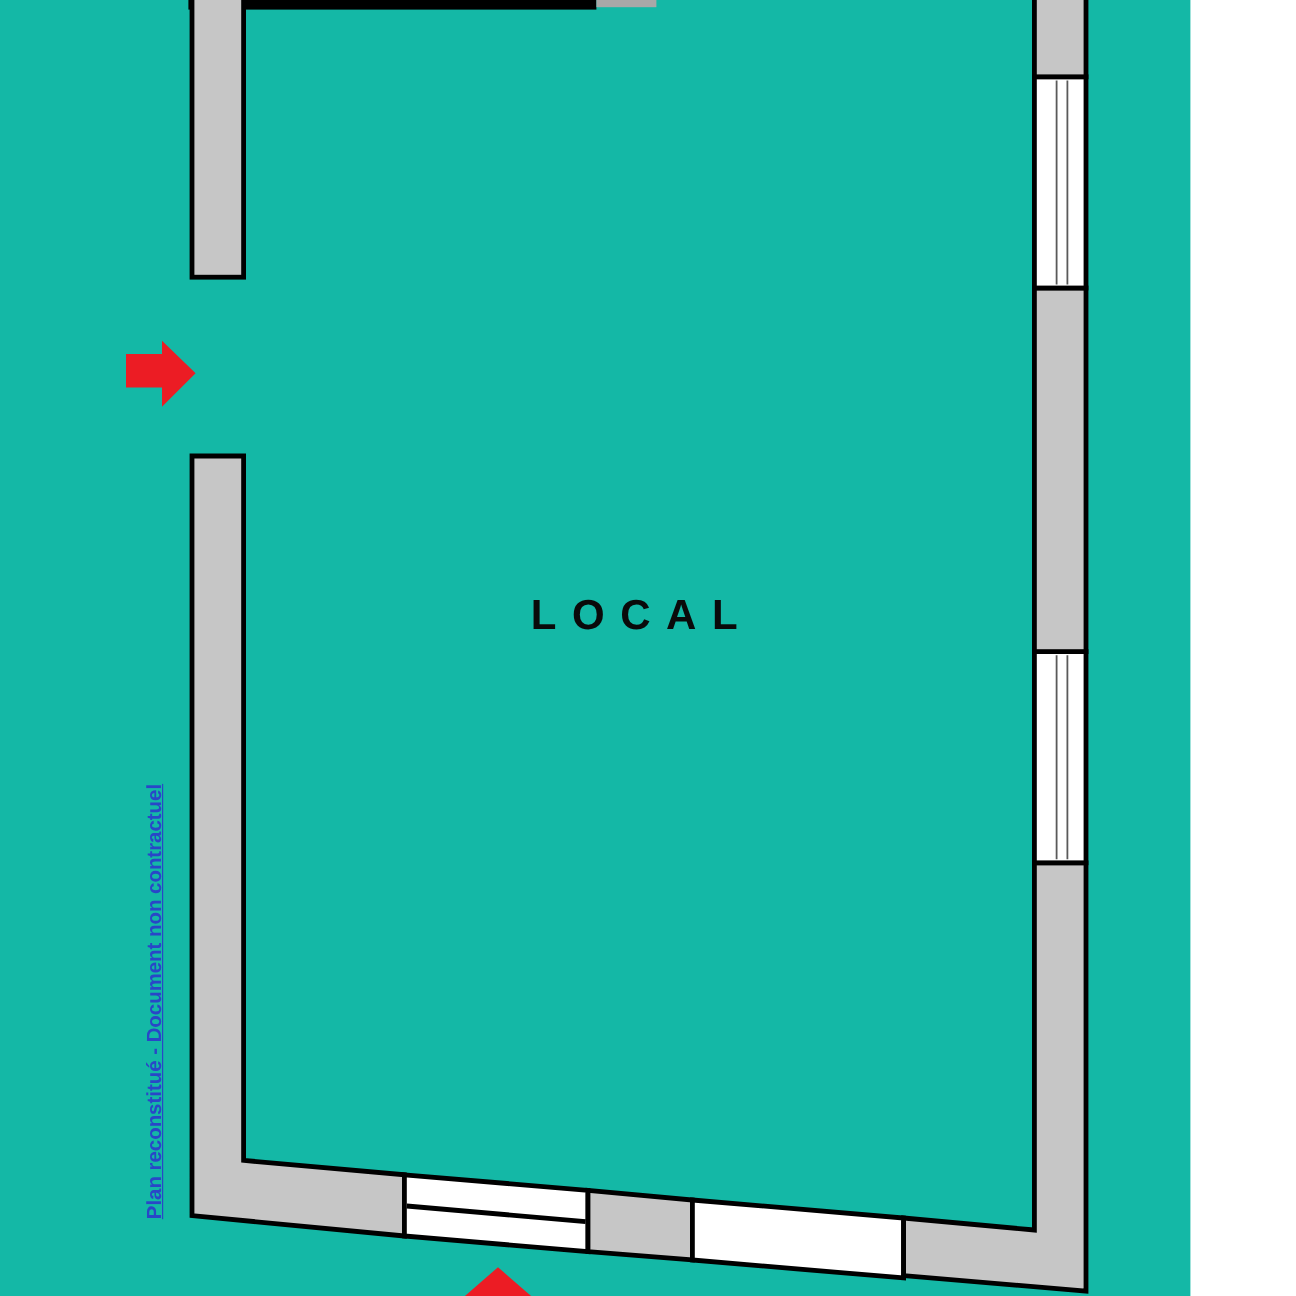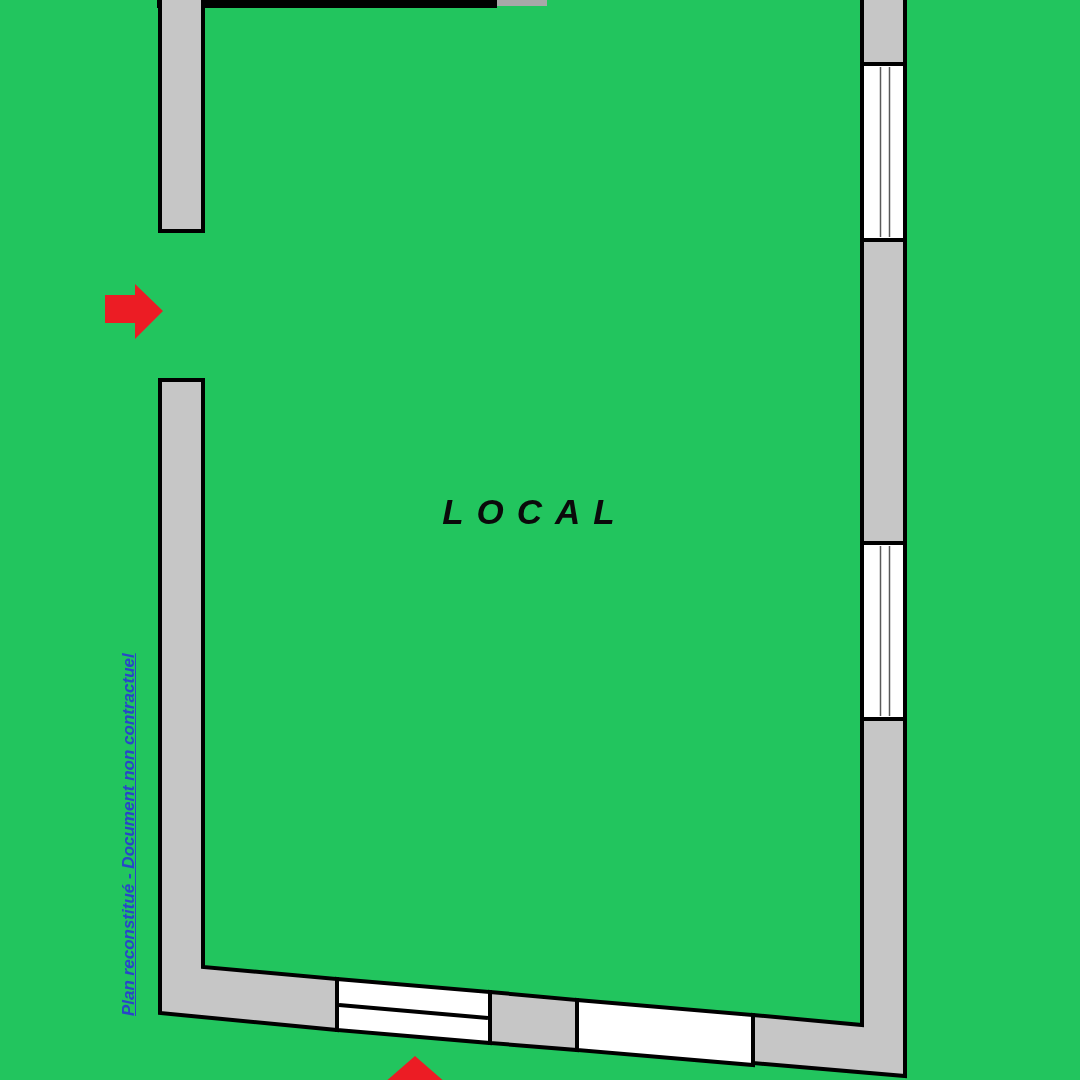--- a/index.html
+++ b/index.html
@@ -3,25 +3,24 @@
 <meta charset="utf-8">
 <style>
   html, body {
     margin: 0;
     padding: 0;
     background: #ffffff;
     font-family: "Liberation Sans", sans-serif;
   }
   #stage {
     position: relative;
-    width: 1080px;
+    width: 992px;
     height: 1080px;
-    background: #22c55e;
+    background: #14b8a6;
     overflow: hidden;
-    font-style: italic;
   }
   #plan-svg {
     position: absolute;
     left: 0;
     top: 0;
   }
   .wall {
     stroke: #000000;
     stroke-width: 4;
     stroke-linejoin: miter;

